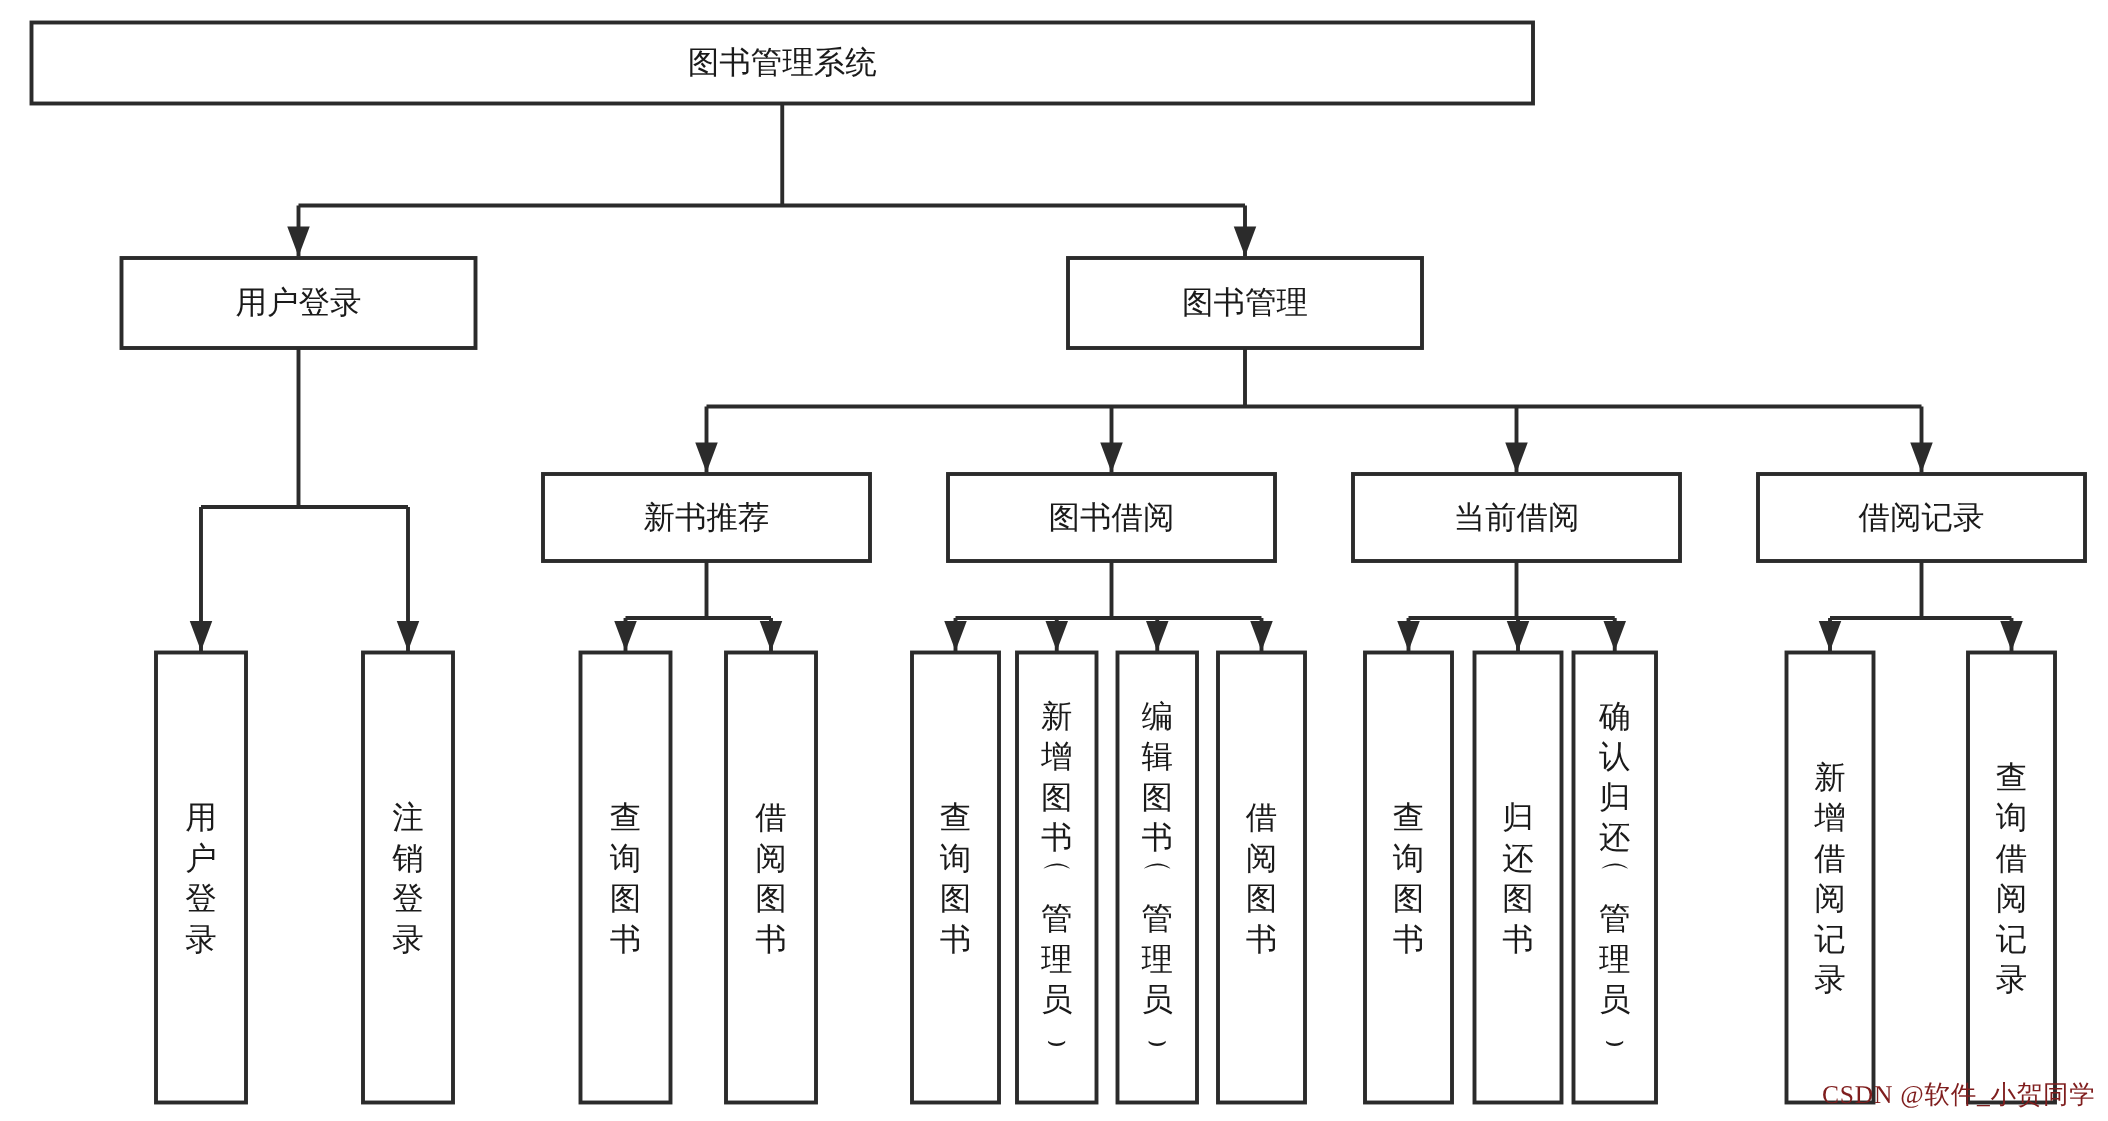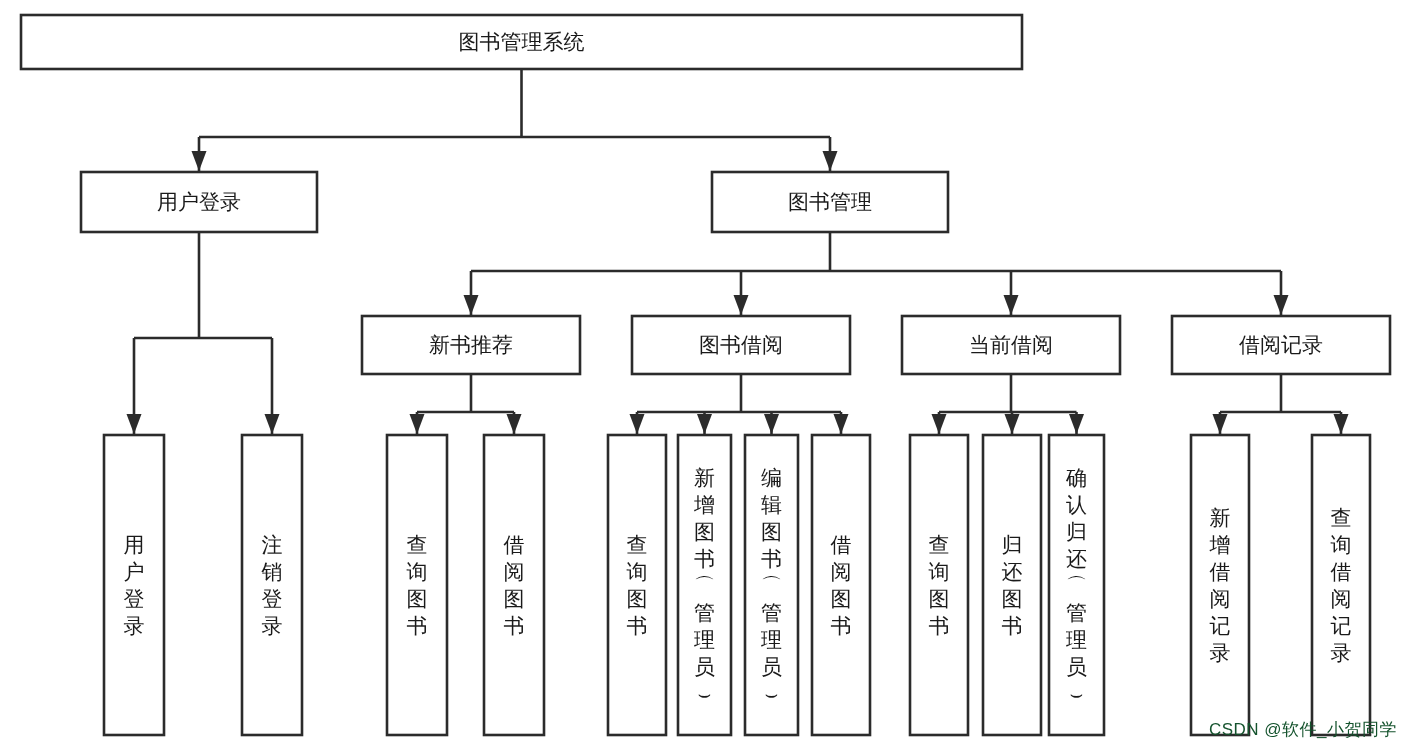--- a/index.html
+++ b/index.html
@@ -50,23 +50,23 @@
   .node-label-v {
     font-family: "DejaVu Sans", "Liberation Sans", sans-serif;
     font-size: 21px;
     fill: #1a1a1a;
     text-anchor: middle;
   }
   .watermark {
     position: absolute;
     right: 8px;
     bottom: 6px;
-    font-family: Liberation Sans, sans-serif;
+    font-family: Liberation Serif, serif;
     font-size: 17px;
-    color: #14532d;
+    color: #7f1d1d;
     letter-spacing: 0.5px;
     white-space: nowrap;
     pointer-events: none;
     margin-left: 12px;
   }
 </style>
 </head>
 <body>
 
 <div id="diagram-root">

